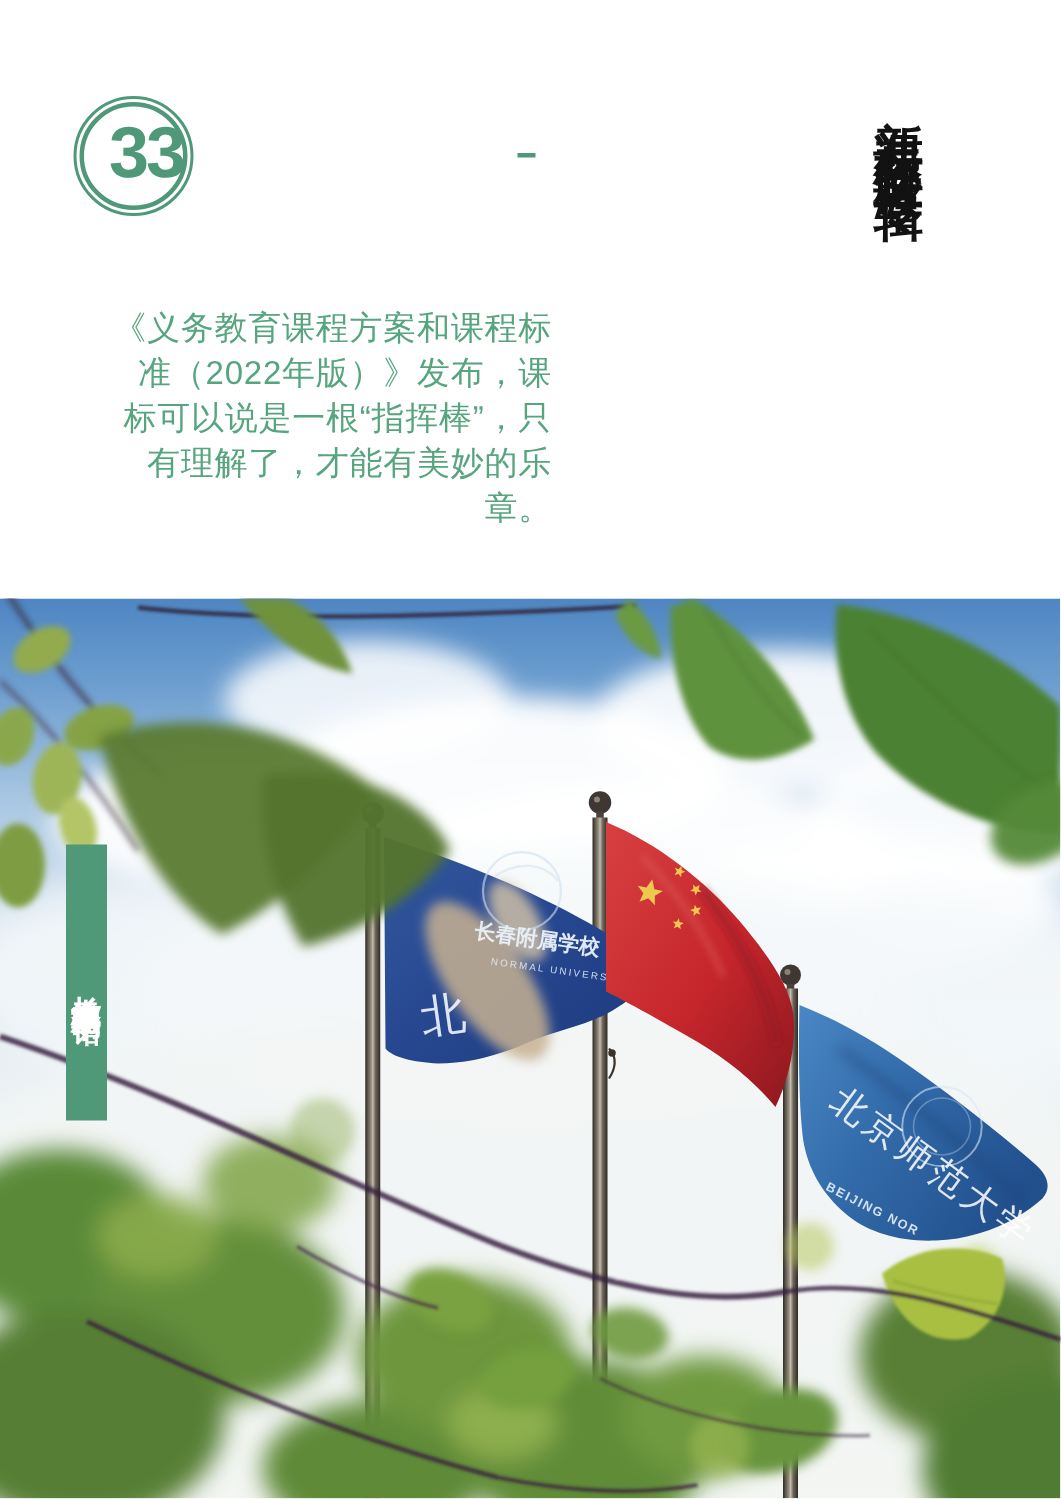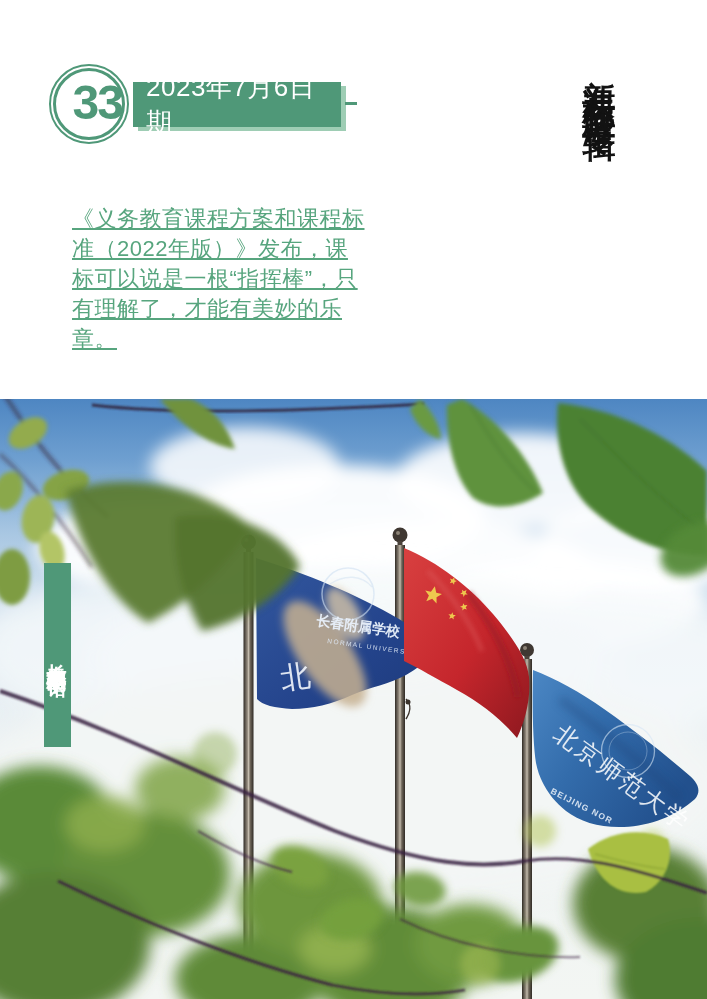--- a/index.html
+++ b/index.html
@@ -38,21 +38,21 @@
   
   .vertical-title{
     position:absolute;left:580px;top:54px;
     writing-mode:vertical-rl;text-orientation:upright;
     font-size:33px;font-weight:800;color:var(--ink);letter-spacing:8px;line-height:1.15;
   }
   
   .intro{
     position:absolute;left:72px;top:204px;width:296px;
     font-size:22px;line-height:30px;color:var(--intro-green);
-    letter-spacing:0.5px;text-align:left;text-decoration:underline;
+    letter-spacing:0.5px;text-align:right;
   }
   
   .photo{position:absolute;left:0;top:399px;width:707px;height:600px;}
   .photo svg{display:block;}
   
   .caption-strip{
     position:absolute;left:44px;top:563px;width:27px;height:184px;
     background:var(--green);color:#ffffff;
     writing-mode:vertical-rl;text-orientation:upright;
     font-size:20px;font-weight:700;letter-spacing:2px;
@@ -64,23 +64,20 @@
 <body>
 
 <div class="page">
 
   <div class="badge">
     <div class="badge-inner">
       <span class="badge-number">33</span>
     </div>
   </div>
 
-  <div class="date-banner">
-    <span>2023年7月6日期</span>
-  </div>
   <div class="banner-dash"></div>
 
   <div class="vertical-title">新课标解读专辑</div>
 
   <div class="intro">《义务教育课程方案和课程标准（2022年版）》发布，课标可以说是一根“指挥棒”，只有理解了，才能有美妙的乐章。</div>
 
   <div class="photo">
     <svg width="707" height="600" viewBox="0 0 707 600" xmlns="http://www.w3.org/2000/svg">
       <defs>
         <linearGradient id="sky" x1="0" y1="0" x2="0" y2="1">

